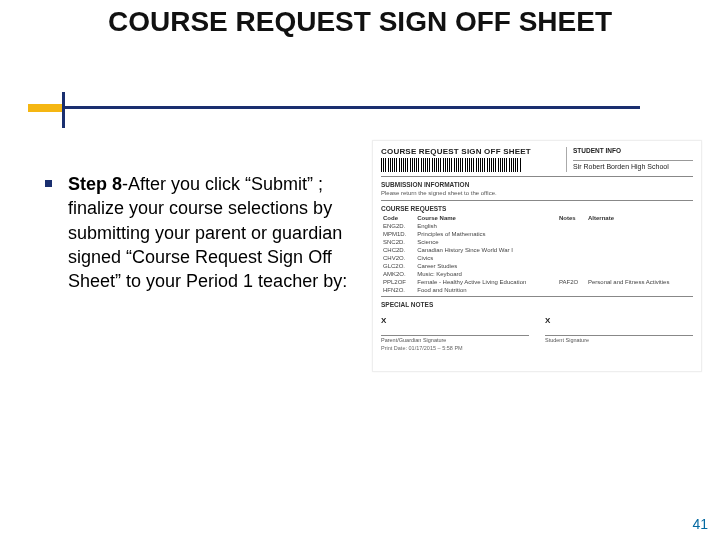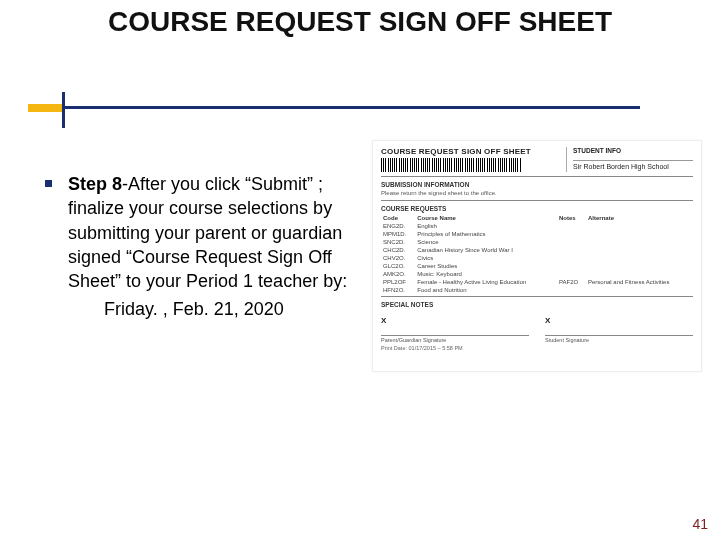--- a/index.html
+++ b/index.html
@@ -4,21 +4,21 @@
 <style>
   html,body{margin:0;padding:0;width:720px;height:540px;background:#fff;font-family:Verdana,Geneva,sans-serif;color:#000;position:relative;overflow:hidden}
   .title{position:absolute;top:6px;left:0;width:720px;text-align:center;font-weight:700;font-size:28px;line-height:1.15;color:#111}
   .accent-h{position:absolute;left:28px;top:106px;width:612px;height:3px;background:#1a2f6f}
   .accent-short{position:absolute;left:28px;top:104px;width:34px;height:8px;background:#f5b612}
   .accent-v{position:absolute;left:62px;top:92px;width:3px;height:36px;background:#1a2f6f}
   .bullet{position:absolute;left:45px;top:180px;width:7px;height:7px;background:#1a2f6f}
   .body{position:absolute;left:68px;top:172px;width:290px;font-size:18px;line-height:1.35}
   .body b{font-weight:700}
   .deadline{display:block;margin-top:4px;margin-left:36px}
-  .page-num{position:absolute;right:12px;bottom:8px;font-size:14px;color:#7f1d1d}
+  .page-num{position:absolute;right:12px;bottom:8px;font-size:14px;color:#0369a1}
   
   .form{position:absolute;left:372px;top:140px;width:328px;height:230px;background:#fff;border:1px solid #eee;font-family:Arial,Helvetica,sans-serif;font-size:7px;color:#222;box-shadow:0 0 2px rgba(0,0,0,.05)}
   .form .hdr{display:flex;padding:6px 8px 2px 8px}
   .form .hdr-left{flex:1}
   .form .hdr-left .ft{font-weight:700;font-size:8px;letter-spacing:.2px}
   .form .barcode{margin-top:2px;height:14px;background:repeating-linear-gradient(90deg,#000 0 1px,#fff 1px 2.2px);width:140px}
   .form .hdr-right{width:120px;border-left:1px solid #aaa;padding-left:6px}
   .form .hdr-right .si{font-weight:700;font-size:6.5px}
   .form .hdr-right .line{border-top:1px solid #999;margin:6px 0 2px 0}
   .form hr{border:none;border-top:1px solid #888;margin:2px 8px}
@@ -37,21 +37,20 @@
 <body>
 
 <div class="title">COURSE REQUEST SIGN OFF SHEET</div>
 <div class="accent-h"></div>
 <div class="accent-short"></div>
 <div class="accent-v"></div>
 
 <div class="bullet"></div>
 <div class="body">
   <b><span>Step 8</span></b><span>-</span><span>After you click “Submit” ; finalize your course selections by submitting your parent or guardian signed “Course Request Sign Off Sheet” to your Period 1 teacher by:</span>
-  <span class="deadline">Friday. , Feb. 21, 2020</span>
 </div>
 
 <div class="form">
   <div class="hdr">
     <div class="hdr-left">
       <div class="ft">COURSE REQUEST SIGN OFF SHEET</div>
       <div class="barcode"></div>
     </div>
     <div class="hdr-right">
       <div class="si">STUDENT INFO</div>

